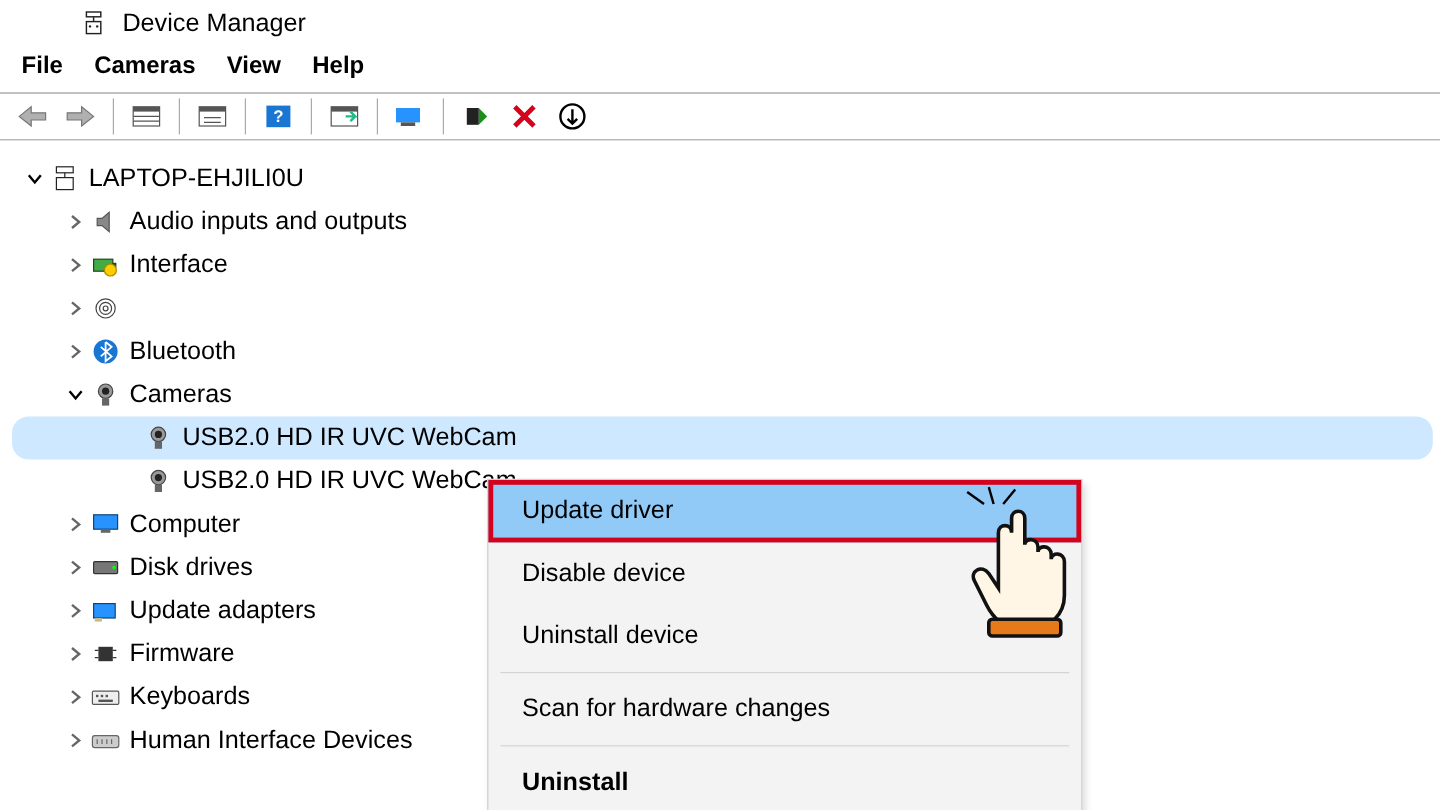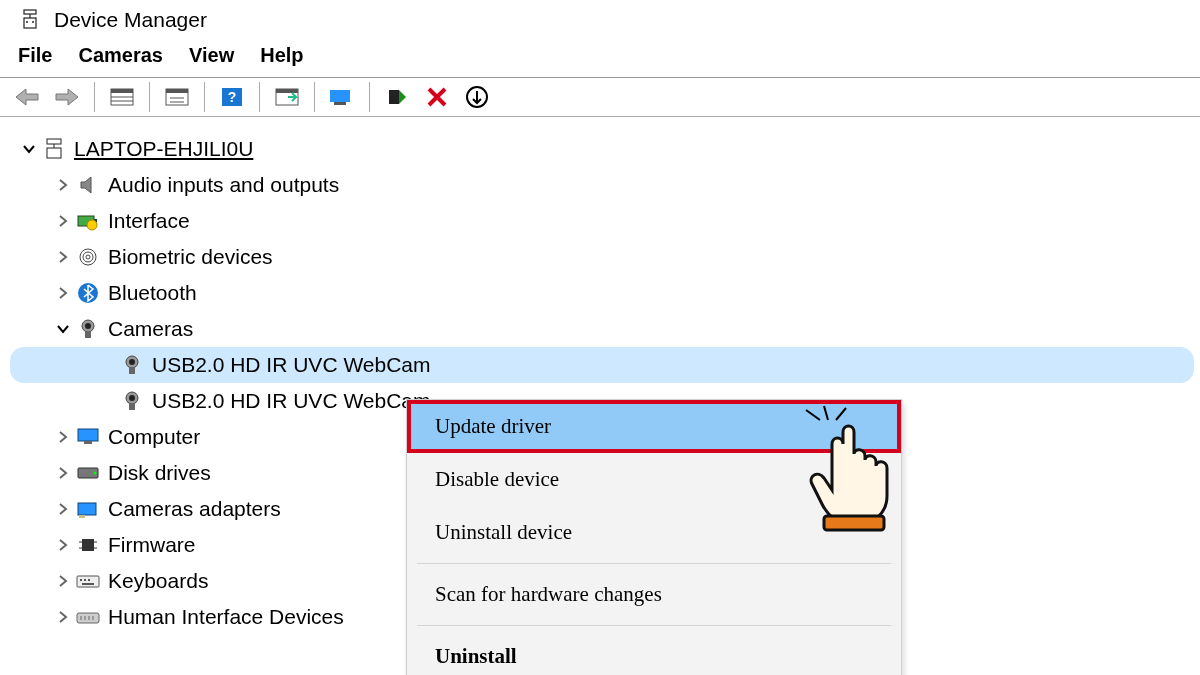--- a/index.html
+++ b/index.html
@@ -1,36 +1,36 @@
 <!DOCTYPE html>
 <html><head>
   <meta charset="utf-8">
   <style>
     * { margin: 0; padding: 0; box-sizing: border-box; }
     body { font-family: "Segoe UI", Arial, sans-serif; font-size: 18px; background: #fff; color: #000; width: 1200px; height: 675px; overflow: hidden; position: relative; }
-    .titlebar { display: flex; align-items: center; padding: 8px 18px 6px; gap: 12px; }
+    .titlebar { display: flex; align-items: center; padding: 8px 18px 6px; gap: 12px; margin-left: 48px; }
     .titlebar .app-icon { width: 24px; height: 24px; }
     .titlebar .title { font-size: 21px; }
     .menubar { display: flex; gap: 26px; padding: 6px 18px 10px; font-size: 20px; font-weight: bold; }
     .menubar span { cursor: default; }
     .hline { height: 1px; background: #999; margin: 0; }
     .toolbar { display: flex; align-items: center; gap: 6px; padding: 4px 10px; border-bottom: 1px solid #aaa; }
     .toolbar .sep { width: 1px; height: 30px; background: #aaa; margin: 0 4px; }
     .tbtn { width: 34px; height: 30px; display: flex; align-items: center; justify-content: center; }
     .tree-wrap { padding: 14px 6px 0 10px; }
     .row { display: flex; align-items: center; height: 36px; font-size: 21px; }
     .caret { width: 22px; display: flex; justify-content: center; align-items: center; cursor: default; }
     .icon { width: 28px; height: 28px; display: flex; align-items: center; justify-content: center; margin-right: 6px; }
-    .indent0 { padding-left: 8px; text-decoration: underline; }
+    .indent0 { padding-left: 8px; }
     .indent1 { padding-left: 42px; }
     .indent2 { padding-left: 86px; border-radius: 14px; }
     .selected { background: #cde8ff; }
     .label { white-space: nowrap; }
     .ctx-menu { position: absolute; top: 399px; left: 406px; width: 496px; background: #f3f3f3; border: 1px solid #d0d0d0; box-shadow: 2px 4px 6px rgba(0,0,0,0.15); font-size: 21px; }
-    .ctx-item { padding: 14px 28px; cursor: default; font-family: Liberation Serif, serif; }
+    .ctx-item { padding: 14px 28px; cursor: default; }
     .ctx-item.highlight { background: #91c9f7; border: 4px solid #d4021d; padding: 10px 24px; }
     .ctx-sep { height: 1px; background: #d4d4d4; margin: 4px 10px; }
     .ctx-bold { font-weight: 700; }
     .cursor-hand { position: absolute; top: 404px; left: 798px; pointer-events: none; }
   </style>
 </head>
 <body>
 
 <div class="titlebar">
   <span class="app-icon">
@@ -178,21 +178,20 @@
           <path d="M4 2 L10 7 L4 12" fill="none" stroke="#666" stroke-width="2"></path>
         </svg>
       </span>
     <span class="icon">
         <svg width="22" height="22">
           <circle cx="11" cy="11" r="8" fill="none" stroke="#444" stroke-width="1"></circle>
           <circle cx="11" cy="11" r="5" fill="none" stroke="#444" stroke-width="1"></circle>
           <circle cx="11" cy="11" r="2" fill="none" stroke="#444" stroke-width="1"></circle>
         </svg>
       </span>
-    <span class="label">Biometric devices</span>
   </div>
 
   <div class="row indent1">
     <span class="caret">
         <svg width="14" height="14">
           <path d="M4 2 L10 7 L4 12" fill="none" stroke="#666" stroke-width="2"></path>
         </svg>
       </span>
     <span class="icon">
         <svg width="22" height="22">
@@ -278,21 +277,21 @@
         <svg width="14" height="14">
           <path d="M4 2 L10 7 L4 12" fill="none" stroke="#666" stroke-width="2"></path>
         </svg>
       </span>
     <span class="icon">
         <svg width="24" height="20">
           <rect x="2" y="4" width="18" height="12" fill="#2693ff" stroke="#147"></rect>
           <rect x="3" y="16" width="6" height="3" fill="#cb8"></rect>
         </svg>
       </span>
-    <span class="label">Cameras adapters</span>
+    <span class="label">Update adapters</span>
   </div>
 
   <div class="row indent1">
     <span class="caret">
         <svg width="14" height="14">
           <path d="M4 2 L10 7 L4 12" fill="none" stroke="#666" stroke-width="2"></path>
         </svg>
       </span>
     <span class="icon">
         <svg width="22" height="22">

